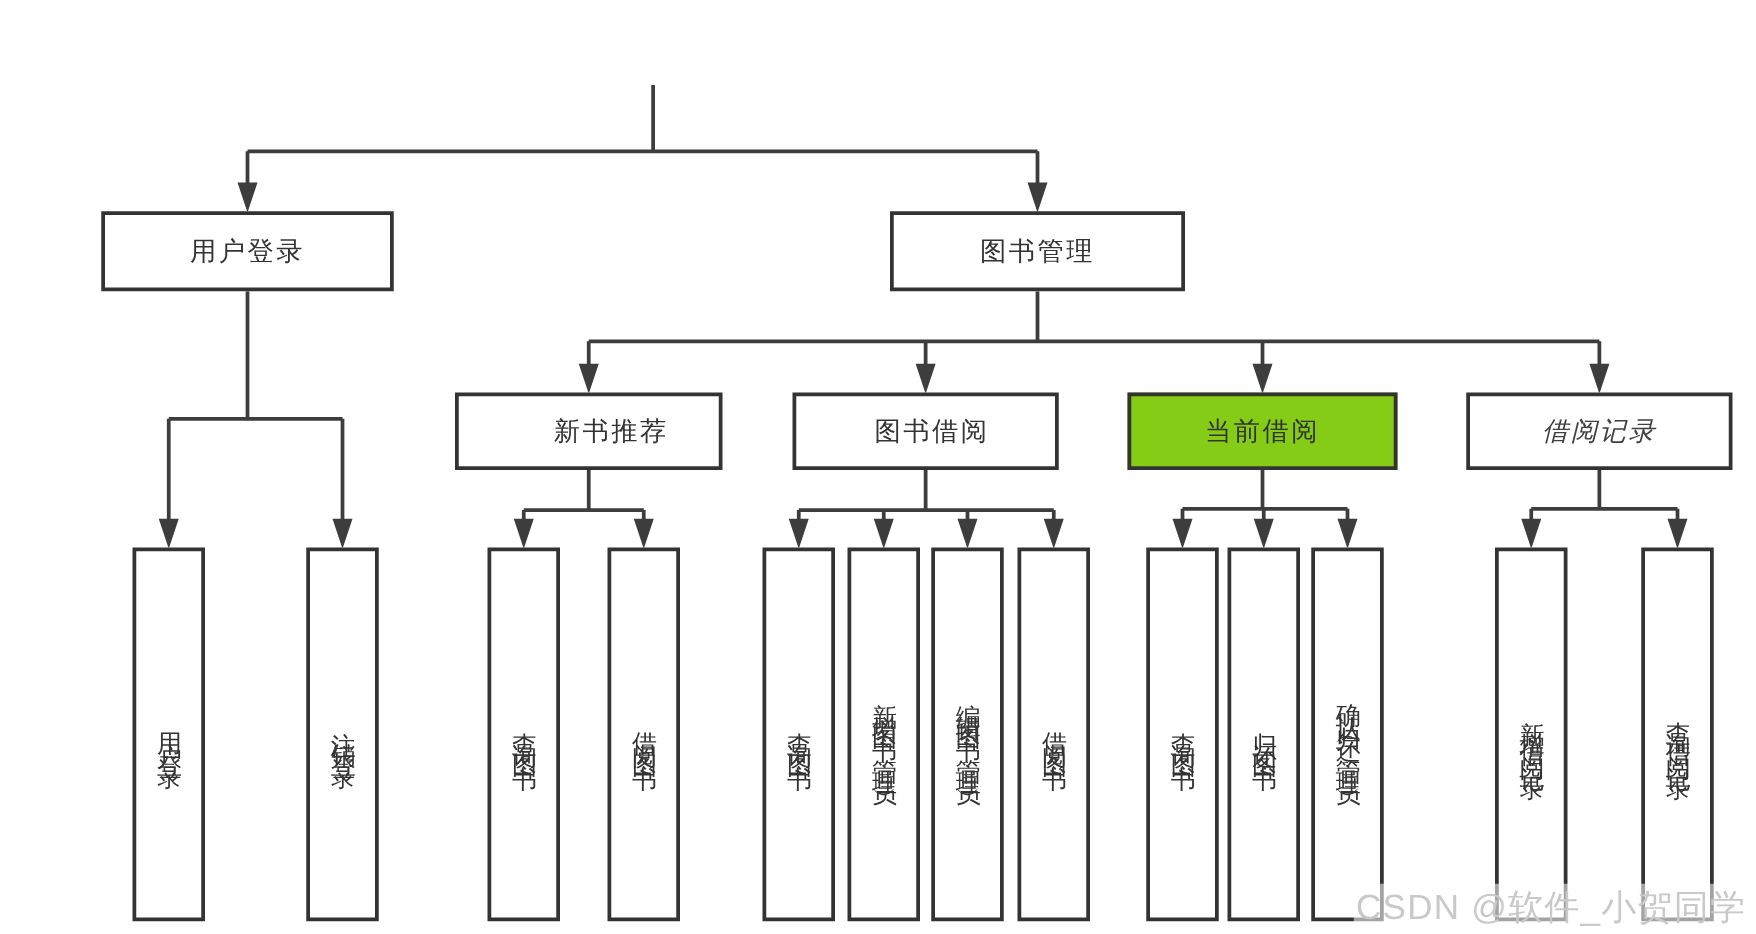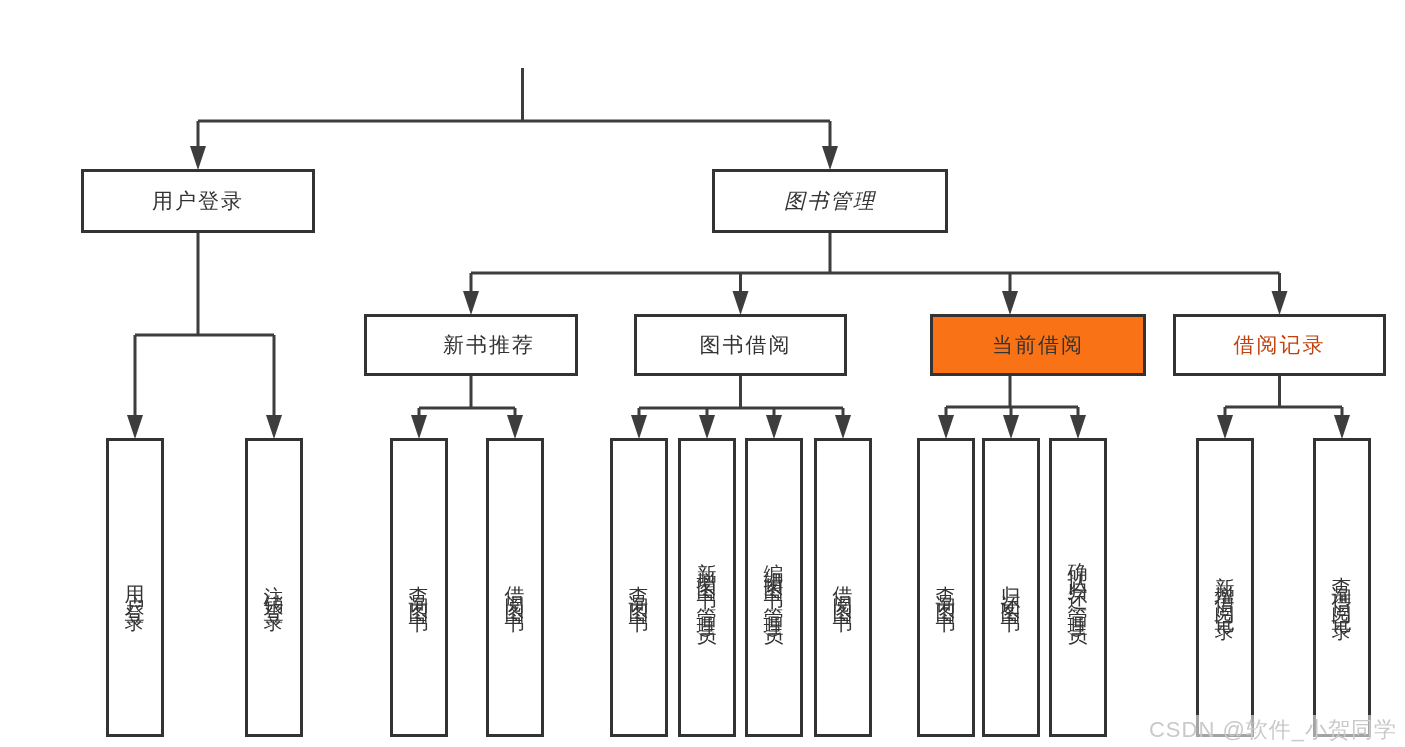--- a/index.html
+++ b/index.html
@@ -43,21 +43,21 @@
     font-size: 20px;
     color: #333333;
     letter-spacing: 9px;
     line-height: 1;
     white-space: nowrap;
   }
   #watermark {
     position: absolute;
     right: 6px;
     bottom: 2px;
-    font-size: 22px;
+    font-size: 28px;
     letter-spacing: 1px;
     z-index: 3;
     background: rgba(255, 255, 255, 0.55);
     padding: 0 2px;
     white-space: nowrap;
     text-align: right;
   }
 </style>
 </head>
 <body>
@@ -102,34 +102,34 @@
       <g>
         <path d="M1279.5 376 L1279.5 407 M1225 407 L1342 407 M1225 407 L1225 420 M1342 407 L1342 420" fill="none" stroke="#3d3d3d" stroke-width="3"></path>
         <polygon points="1217,415 1233,415 1225,439" fill="#3d3d3d"></polygon>
         <polygon points="1334,415 1350,415 1342,439" fill="#3d3d3d"></polygon>
       </g>
     </svg>
   <div id="watermark" style="color: rgb(201, 201, 201);">CSDN @软件_小贺同学</div>
     <div class="node node-h" style="left: 81px; top: 169px; width: 234px; height: 64px; border-color: rgb(51, 51, 51); background: rgb(255, 255, 255);">
       <span style="color: rgb(51, 51, 51);">用户登录</span>
     </div>
-    <div class="node node-h" style="left: 712px; top: 169px; width: 236px; height: 64px; border-color: rgb(51, 51, 51); background: rgb(255, 255, 255); font-style: italic;">
+    <div class="node node-h" style="left: 712px; top: 169px; width: 236px; height: 64px; border-color: rgb(51, 51, 51); background: rgb(255, 255, 255);">
       <span style="color: rgb(51, 51, 51);">图书管理</span>
     </div>
     <div class="node node-h" style="left: 364px; top: 314px; width: 214px; height: 62px; border-color: rgb(51, 51, 51); background: rgb(255, 255, 255);">
       <span style="color: rgb(51, 51, 51); margin-left: 36px;">新书推荐</span>
     </div>
     <div class="node node-h" style="left: 634px; top: 314px; width: 213px; height: 62px; border-color: rgb(51, 51, 51); background: rgb(255, 255, 255); padding-left: 10px;">
       <span style="color: rgb(51, 51, 51);">图书借阅</span>
     </div>
-    <div class="node node-h" style="left: 902px; top: 314px; width: 216px; height: 62px; border-color: rgb(51, 51, 51); background: #f97316; margin-left: 28px;">
+    <div class="node node-h" style="left: 902px; top: 314px; width: 216px; height: 62px; border-color: rgb(51, 51, 51); background: #84cc16;">
       <span style="color: rgb(51, 51, 51);">当前借阅</span>
     </div>
     <div class="node node-h" style="left: 1173px; top: 314px; width: 213px; height: 62px; border-color: rgb(51, 51, 51); background: rgb(255, 255, 255);">
-      <span style="color: #c2410c;">借阅记录</span>
+      <span style="color: #404040; font-style: italic;">借阅记录</span>
     </div>
     <div class="node node-v" style="left: 106px; top: 438px; width: 58px; height: 299px; border-color: rgb(51, 51, 51); background: rgb(255, 255, 255);">
       <span style="color: rgb(51, 51, 51);">用户登录</span>
     </div>
     <div class="node node-v" style="left: 245px; top: 438px; width: 58px; height: 299px; border-color: rgb(51, 51, 51); background: rgb(255, 255, 255);">
       <span style="color: rgb(51, 51, 51);">注销登录</span>
     </div>
     <div class="node node-v" style="left: 390px; top: 438px; width: 58px; height: 299px; border-color: rgb(51, 51, 51); background: rgb(255, 255, 255);">
       <span style="color: rgb(51, 51, 51);">查询图书</span>
     </div>

